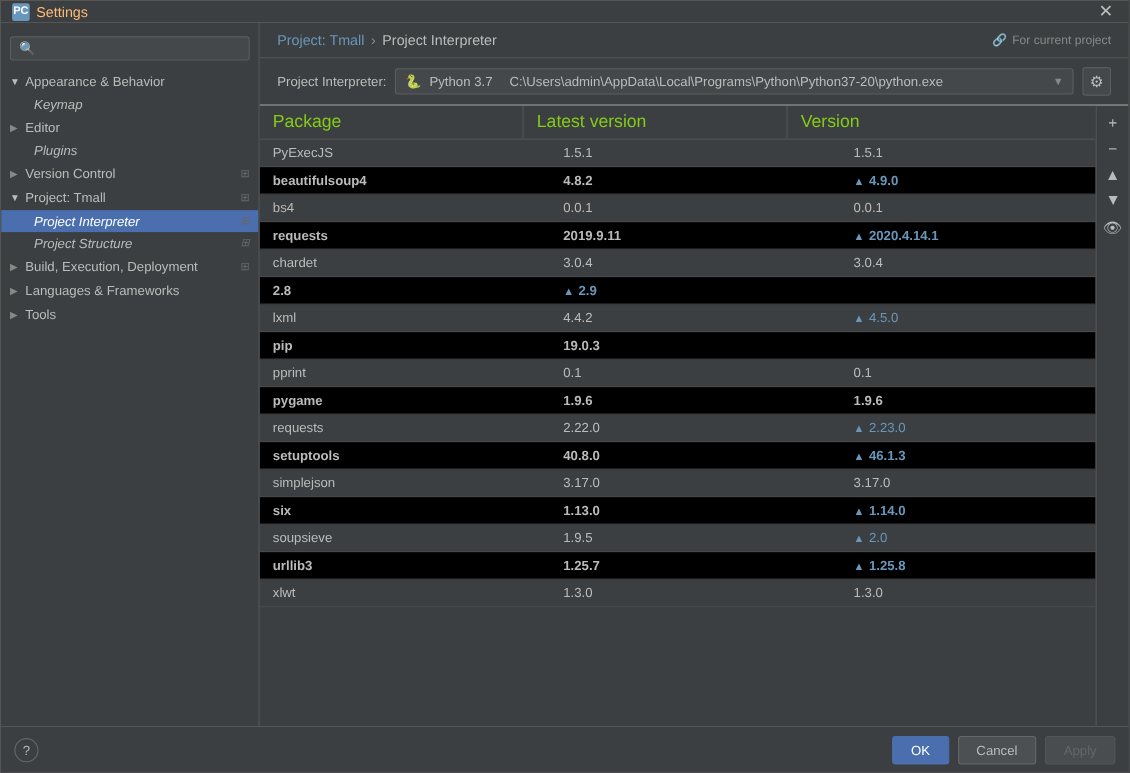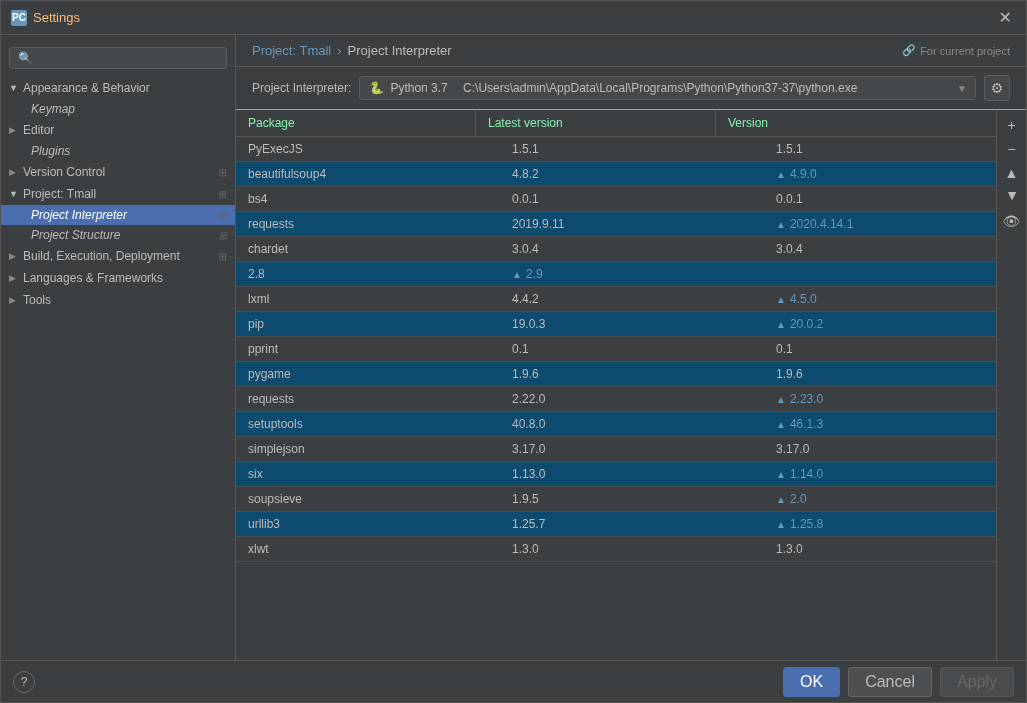--- a/index.html
+++ b/index.html
@@ -15,21 +15,21 @@
     .window {
       width: 1027px;
       height: 703px;
       background: #3c3f41;
       display: flex;
       flex-direction: column;
       border: 1px solid #555;
     }
     .title-bar {
       background: #3c3f41;
-      height: 34px;
+      height: 20px;
       display: flex;
       align-items: center;
       justify-content: space-between;
       padding: 0 10px;
       border-bottom: 1px solid #555;
       flex-shrink: 0;
     }
     .title-bar-left {
       display: flex;
       align-items: center;
@@ -204,33 +204,33 @@
       display: grid;
       grid-template-columns: 240px 240px 1fr;
       background: #3c3f41;
       border-bottom: 1px solid #555;
       position: sticky;
       top: 0;
       z-index: 1;
     }
     .th {
       padding: 6px 12px;
-      font-size: 12px;
-      color: #86efac;
+      font-size: 16px;
+      color: #84cc16;
       font-weight: 500;
       border-right: 1px solid #555;
     }
     .th:last-child { border-right: none; }
     .table-row {
       display: grid;
       grid-template-columns: 240px 240px 1fr;
       border-bottom: 1px solid #4a4a4a;
       gap: 24px;
     }
-    .table-row.alt { background: #0c4a6e; }
+    .table-row.alt { background: #000000; font-weight: bold; }
     .td {
       padding: 5px 12px;
       font-size: 12px;
       color: #bbbbbb;
     }
     .upgrade-arrow {
       color: #6897bb;
       margin-right: 4px;
       font-size: 10px;
     }
@@ -280,21 +280,21 @@
       justify-content: center;
     }
     .bottom-actions {
       margin-left: auto;
       display: flex;
       gap: 8px;
     }
     .btn {
       padding: 5px 16px;
       border-radius: 3px;
-      font-size: 16px;
+      font-size: 12px;
       cursor: pointer;
       border: 1px solid #666;
       background: #4c5052;
       color: #bbbbbb;
       text-align: center;
     }
     .btn-primary {
       background: #4b6eaf;
       border-color: #4b6eaf;
       color: white;
@@ -392,21 +392,21 @@
           <span class="for-project-icon">🔗</span>
           <span>For current project</span>
         </div>
       </div>
 
       <div class="interpreter-row">
         <span class="interpreter-label">Project Interpreter:</span>
         <div class="interpreter-select">
           <span class="python-icon">🐍</span>
           <span>Python 3.7</span>&nbsp;
-          <span>C:\Users\admin\AppData\Local\Programs\Python\Python37-37\python.exe</span>
+          <span>C:\Users\admin\AppData\Local\Programs\Python\Python37-20\python.exe</span>
           <span class="dropdown-arrow">▼</span>
         </div>
         <div class="gear-btn">⚙</div>
       </div>
 
       <div class="packages-area">
         <div class="packages-table">
 
           <div class="table-header">
             <div class="th">Package</div>
@@ -445,21 +445,20 @@
                 <div class="td"><span class="upgrade-arrow">▲</span><span class="highlight">2.9</span></div>
               </div>
               <div class="table-row">
                 <div class="td">lxml</div>
                 <div class="td">4.4.2</div>
                 <div class="td"><span class="upgrade-arrow">▲</span><span class="highlight">4.5.0</span></div>
               </div>
               <div class="table-row alt">
                 <div class="td">pip</div>
                 <div class="td">19.0.3</div>
-                <div class="td"><span class="upgrade-arrow">▲</span><span class="highlight">20.0.2</span></div>
               </div>
               <div class="table-row">
                 <div class="td">pprint</div>
                 <div class="td">0.1</div>
                 <div class="td">0.1</div>
               </div>
               <div class="table-row alt">
                 <div class="td">pygame</div>
                 <div class="td">1.9.6</div>
                 <div class="td">1.9.6</div>

